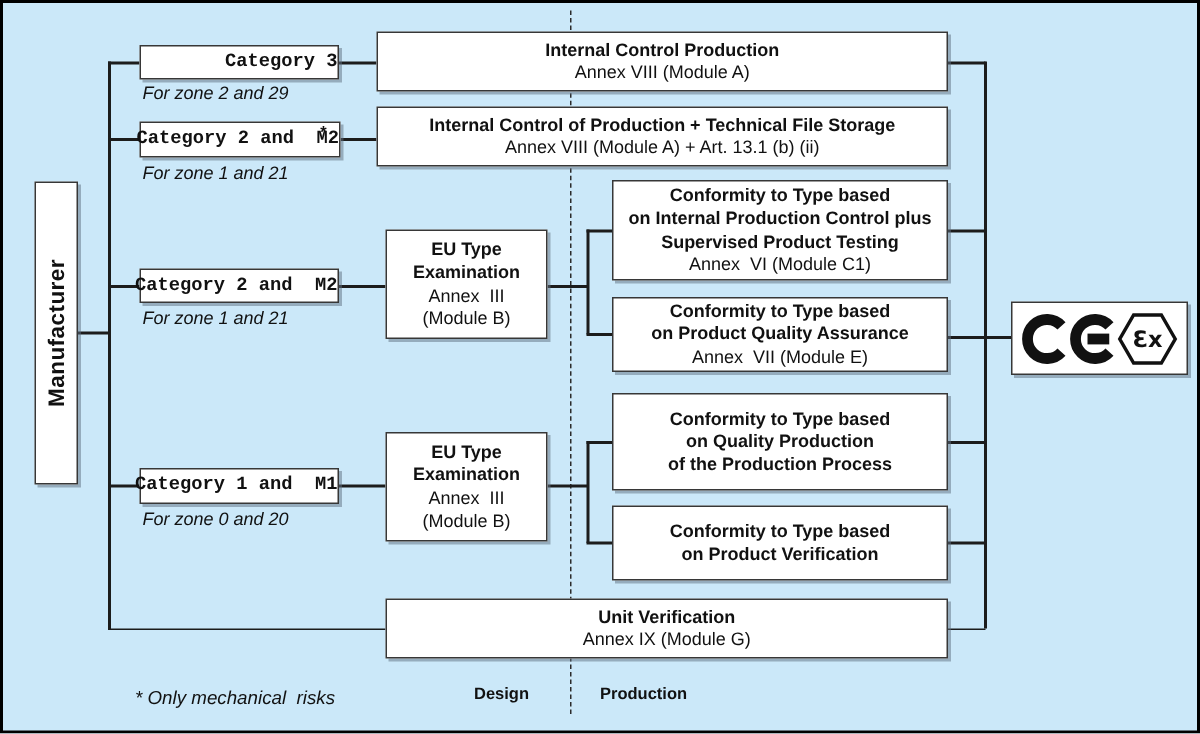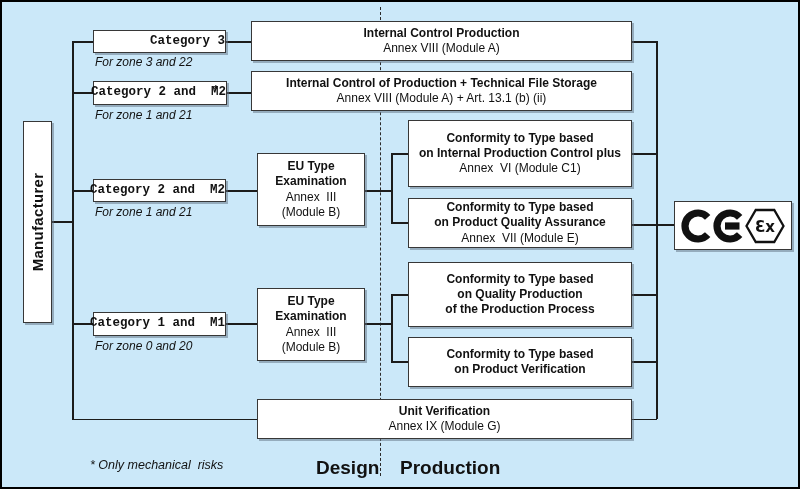--- a/index.html
+++ b/index.html
@@ -37,21 +37,21 @@
   .zonenote{
     position:absolute;z-index:2;font-size:12px;font-style:italic;white-space:pre;color:#111;
   }
   
   #manufacturer .vert{
     position:absolute;left:50%;top:50%;
     transform:translate(-50%,-50%) rotate(-90deg);
     white-space:nowrap;font-weight:bold;font-size:15px;letter-spacing:.3px;
   }
   .phase{
-    position:absolute;z-index:2;font-weight:bold;font-size:19px;white-space:pre;
+    position:absolute;z-index:2;font-weight:bold;font-size:11px;white-space:pre;
   }
   .footnote{
     position:absolute;z-index:2;font-size:12.5px;font-style:italic;white-space:pre;
   }
   #ce-box{padding:0;}
 </style>
 </head>
 <body>
 
 <div id="stage">
@@ -89,21 +89,21 @@
   <div class="hline" style="left:630px;top:359px;width:25px;"></div>
   <div class="hline" style="left:630px;top:416.5px;width:25px;"></div>
 
   <div class="box" id="manufacturer" style="left:21px;top:119px;width:29px;height:202px;">
     <span class="vert">Manufacturer</span>
   </div>
 
   <div class="box catbox" style="left:91px;top:28px;width:133px;height:23px;">
     <span class="lbl">Category 3</span>
   </div>
-  <div class="zonenote" style="left:93px;top:53px;">For zone 3 and 22</div>
+  <div class="zonenote" style="left:93px;top:53px;">For zone 2 and 29</div>
 
   <div class="box catbox" style="left:91px;top:79px;width:134px;height:24px;">
     <span class="lbl">Category 2 and  M2</span>
     <span class="sup">*</span>
   </div>
   <div class="zonenote" style="left:93px;top:106px;">For zone 1 and 21</div>
 
   <div class="box catbox" style="left:91px;top:177px;width:133px;height:23px;">
     <span class="lbl">Category 2 and  M2</span>
   </div>
@@ -134,20 +134,21 @@
   <div class="box" style="left:255px;top:286px;width:108px;height:73px;">
     <div class="t">EU Type</div>
     <div class="t">Examination</div>
     <div class="s">Annex  III</div>
     <div class="s">(Module B)</div>
   </div>
 
   <div class="box" style="left:406px;top:118px;width:224px;height:67px;">
     <div class="t">Conformity to Type based</div>
     <div class="t">on Internal Production Control plus</div>
+    <div class="t">Supervised Product Testing</div>
     <div class="s">Annex  VI (Module C1)</div>
   </div>
 
   <div class="box" style="left:406px;top:196px;width:224px;height:50px;">
     <div class="t">Conformity to Type based</div>
     <div class="t">on Product Quality Assurance</div>
     <div class="s">Annex  VII (Module E)</div>
   </div>
 
   <div class="box" style="left:406px;top:260px;width:224px;height:65px;">

